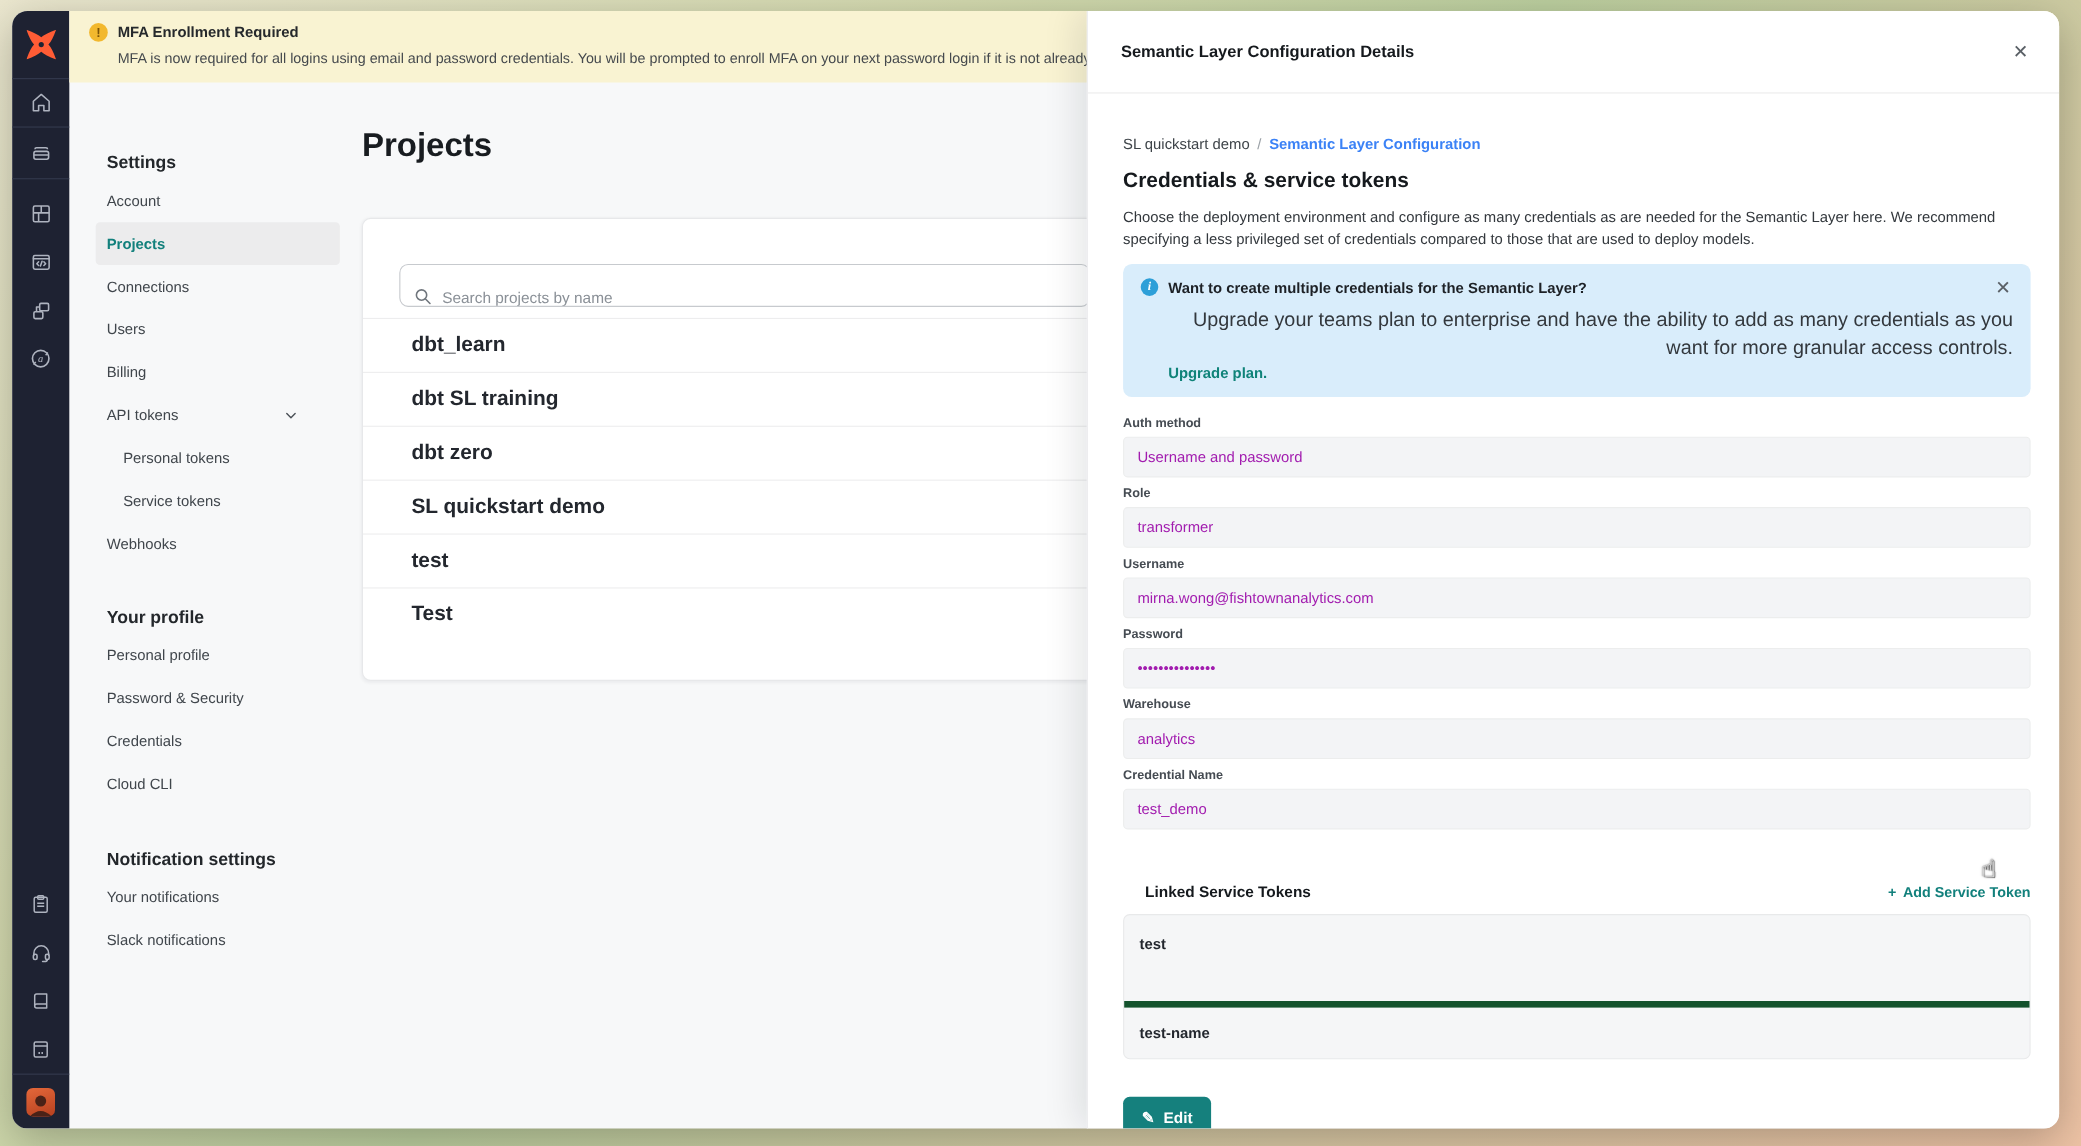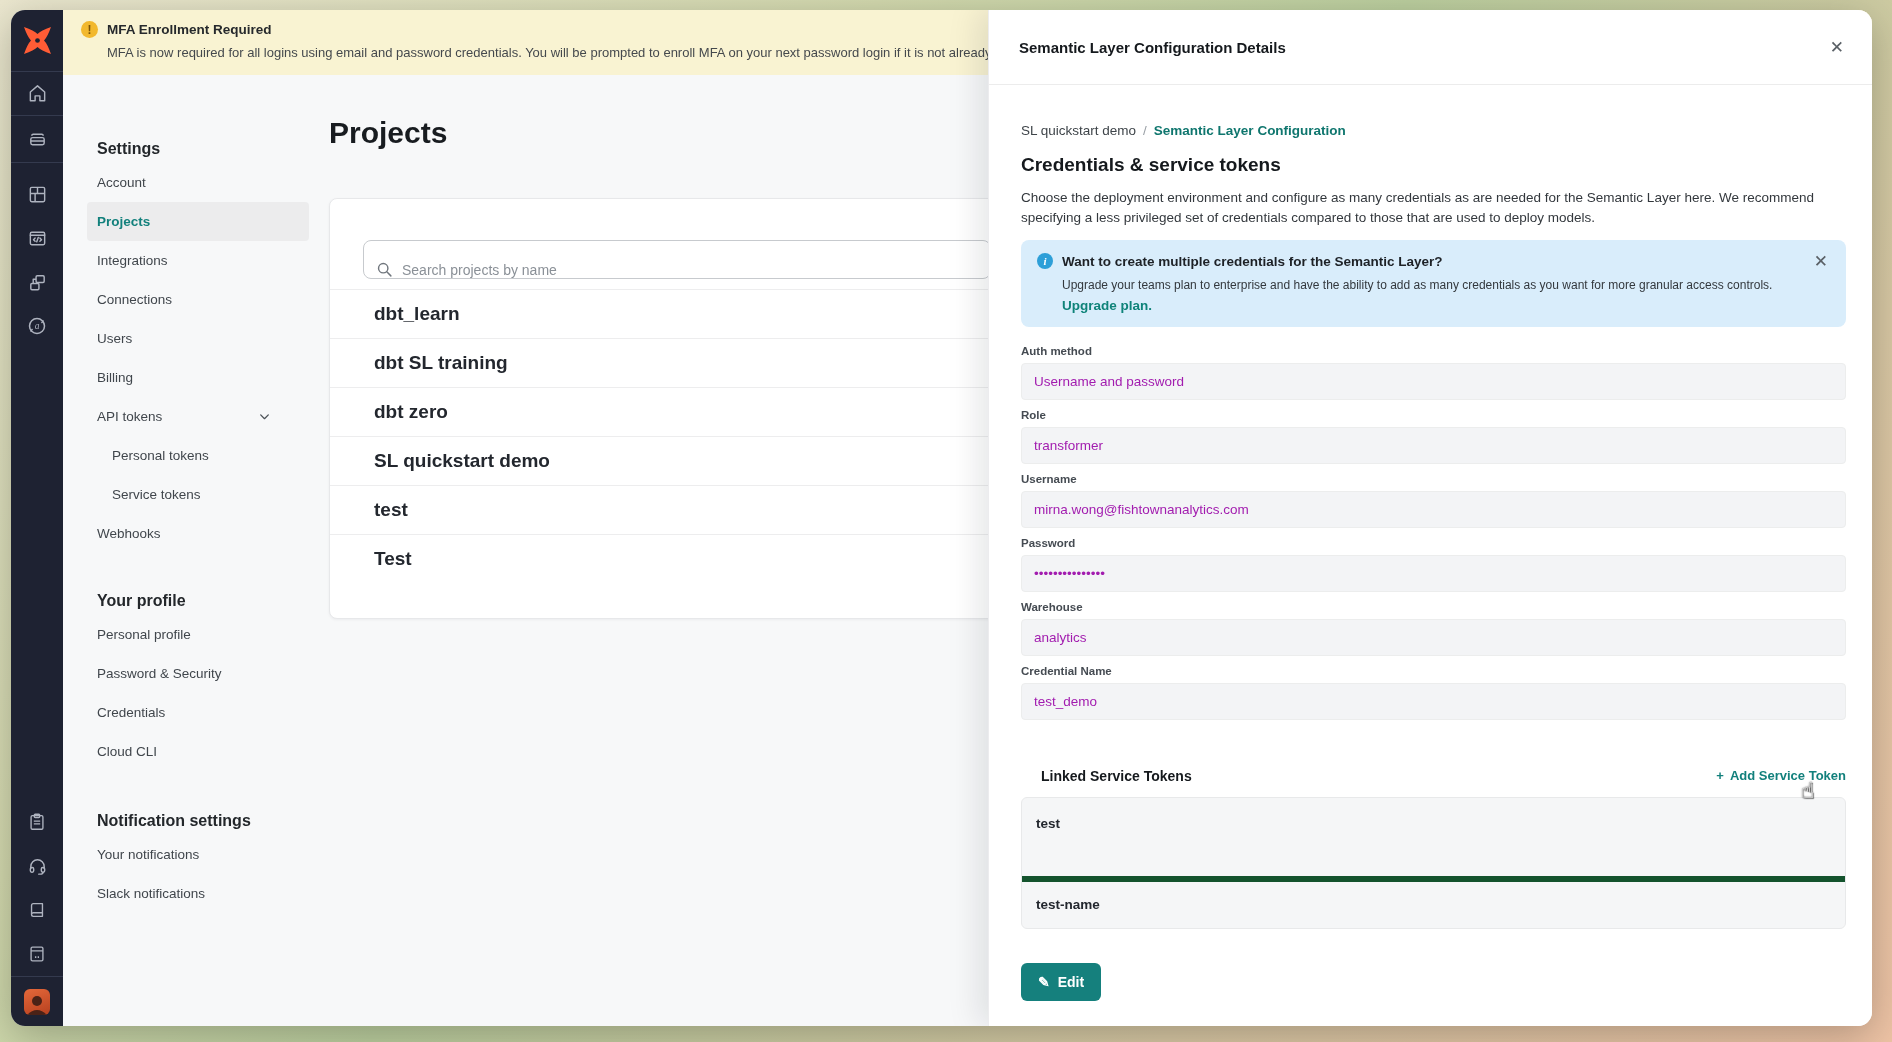--- a/index.html
+++ b/index.html
@@ -84,33 +84,33 @@
   .panel {
     position:absolute; top:0; right:0; bottom:0; width:884px; background:#ffffff;
     box-shadow:-10px 0 30px rgba(10,20,30,.10); border-left:1px solid #ececee; overflow:hidden; z-index:5;
   }
   .panel-h { height:75px; border-bottom:1px solid #ececec; display:flex; align-items:center; padding:0 28px 0 30px; }
   .panel-h .p-title { font-size:15px; font-weight:bold; color:#15191d; }
   .x-btn { margin-left:auto; font-size:17px; color:#5a6066; cursor:pointer; line-height:1; }
   .panel-b { padding:0 26px 0 32px; }
   .crumbs { margin-top:38px; font-size:13.5px; color:#3e4449; display:flex; gap:7px; align-items:baseline; }
   .crumbs .sep { color:#9aa0a6; }
-  .crumbs .cur { font-weight:bold; color:#0f766e; }
+  .crumbs .cur { font-weight:bold; color:#3b82f6; }
   .panel h2 { margin-top:16px; font-size:19px; font-weight:bold; color:#15191d; }
   .p-desc { margin-top:12px; font-size:13.5px; line-height:1.45; color:#33383d; max-width:818px; }
   .infobox {
     margin-top:13px; background:#d9edfb; border-radius:8px; padding:13px 16px 14px 16px; position:relative;
   }
   .infobox .ib-title { display:flex; align-items:center; gap:9px; font-size:13.5px; font-weight:bold; color:#1d2126; }
   .info-ic {
     width:16px; height:16px; border-radius:50%; background:#2d9fd8; color:#fff; flex:0 0 16px;
     font-size:11px; font-weight:bold; font-style:italic; display:inline-flex; align-items:center; justify-content:center;
     font-family:"Liberation Serif", serif;
   }
-  .infobox .ib-body { margin:8px 0 0 25px; font-size:12px; color:#33383d; line-height:1.45; }
+  .infobox .ib-body { margin:8px 0 0 25px; font-size:18px; color:#33383d; line-height:1.45;text-align:right; }
   .infobox .ib-link { margin:3px 0 0 25px; font-size:13.5px; font-weight:bold; color:#0f8379; cursor:pointer; }
   .infobox .x-btn { position:absolute; right:18px; top:13px; }
   .fields { margin-top:18px; }
   .fblock { margin-bottom:9px; }
   .fblock .flabel { font-size:11.5px; font-weight:bold; color:#454b52; margin-bottom:6px; }
   .fblock .fval {
     height:37px; background:#f3f4f6; border:1px solid #eceded; border-radius:4px;
     display:flex; align-items:center; padding:0 12px; font-size:13.5px; color:#a21caf;
   }
   .tok-head { margin-top:48px; display:flex; align-items:center;padding-left:20px; }
@@ -237,23 +237,20 @@
     <div class="main">
 
       <nav class="snav">
         <div class="group-h">Settings</div>
         <div class="items">
           <div class="item">
               <span>Account</span>
             </div>
           <div class="item active">
               <span>Projects</span>
-            </div>
-          <div class="item">
-              <span>Integrations</span>
             </div>
           <div class="item">
               <span>Connections</span>
             </div>
           <div class="item">
               <span>Users</span>
             </div>
           <div class="item">
               <span>Billing</span>
             </div>

